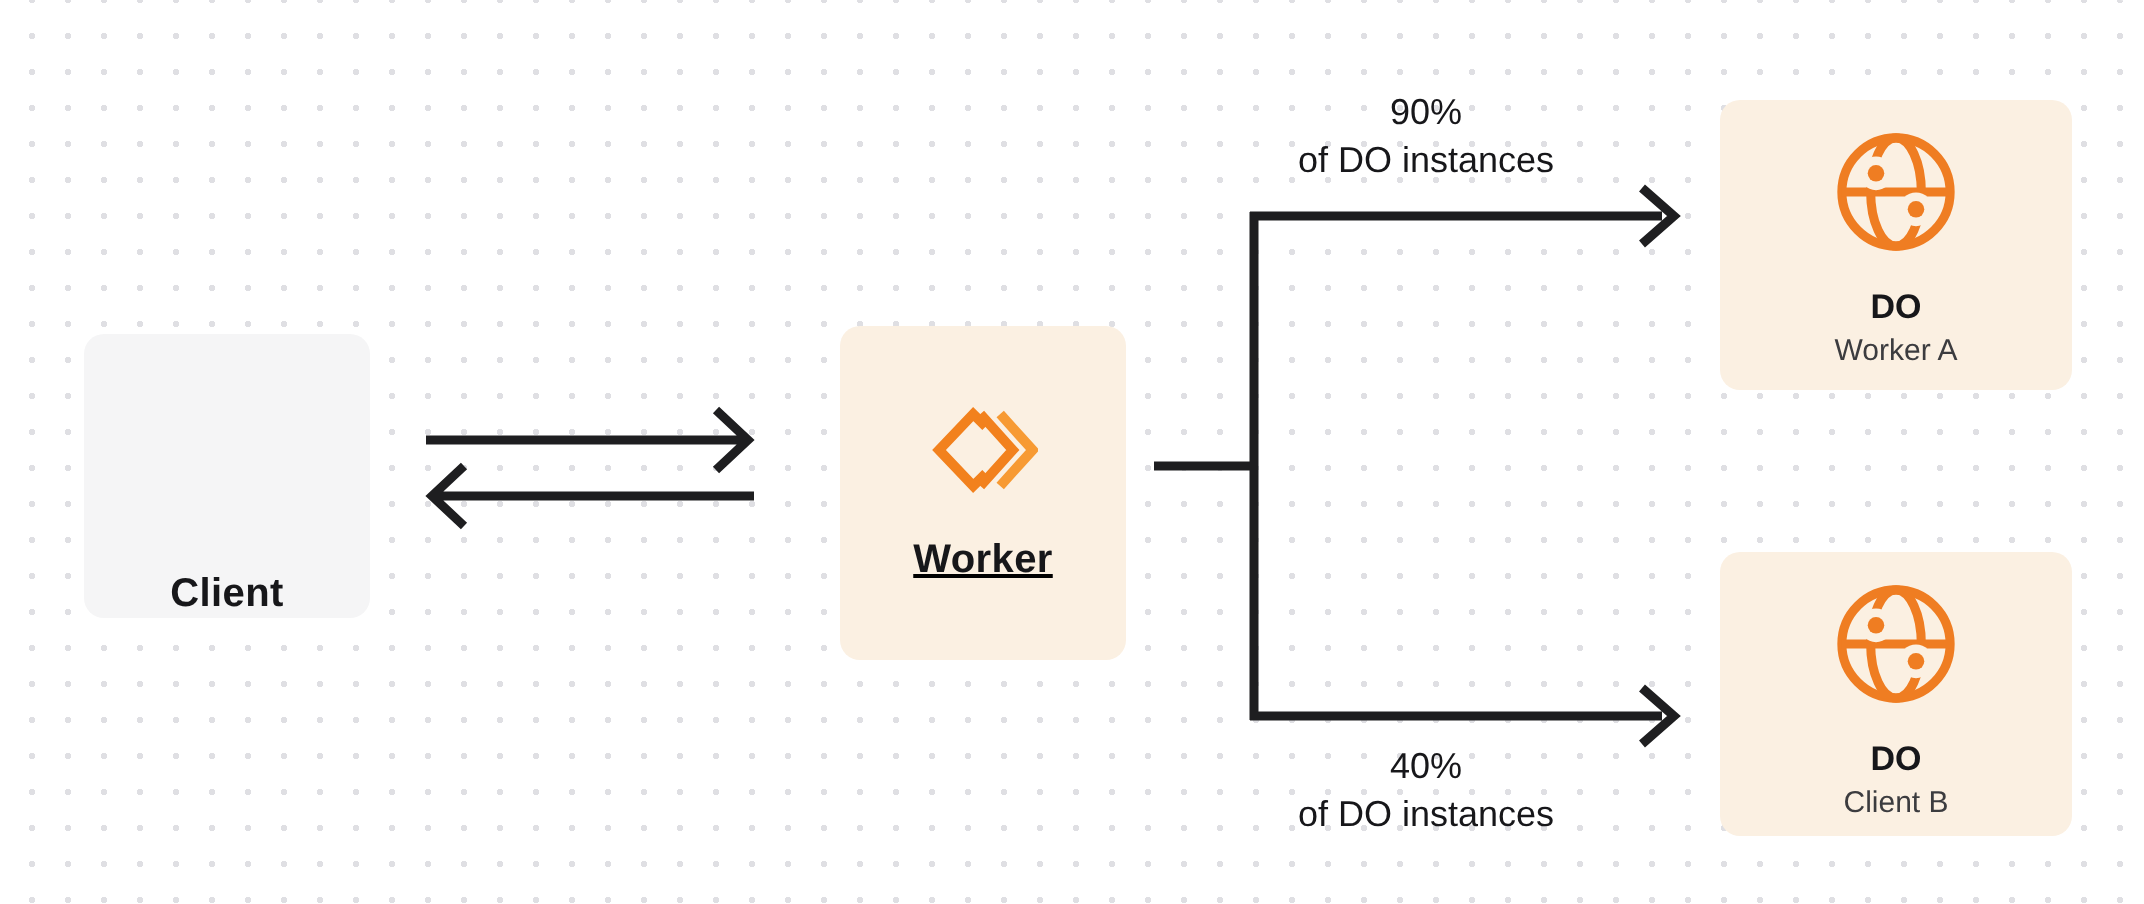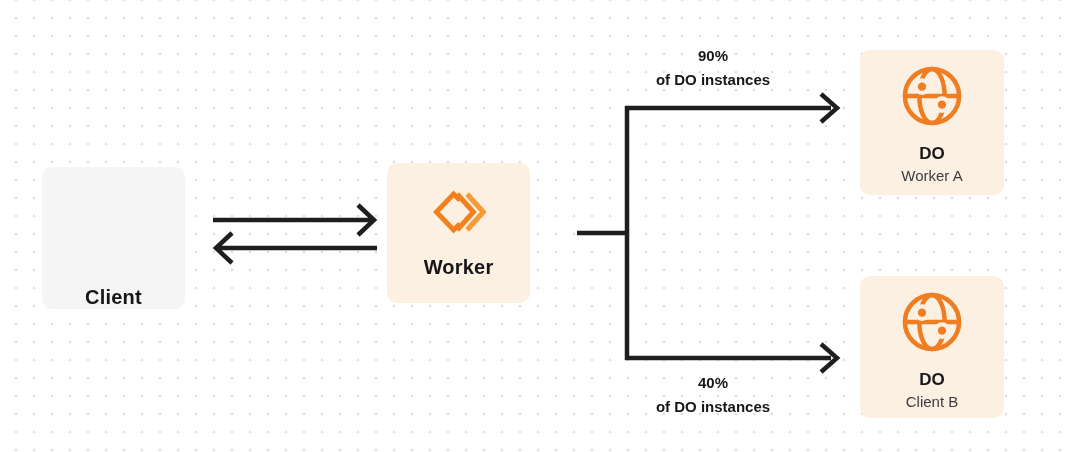--- a/index.html
+++ b/index.html
@@ -46,25 +46,26 @@
     align-items: center;
     justify-content: center;
     box-sizing: border-box;
   }
   .node-client {
     left: 42px; top: 167px; width: 143px; height: 142px;
     background: var(--gray-card);
     justify-content: flex-end;
   }
   .node-worker {
-    left: 387px; top: 163px; width: 143px; height: 140px;
+    left: 420px; top: 163px; width: 143px; height: 167px;
     background: var(--cream);
+    text-decoration: underline;
   }
   .node-do {
-    left: 860px; width: 144px;
+    left: 860px; width: 176px;
     background: var(--cream);
     justify-content: flex-start;
     padding-top: 14px;
   }
   .node-do-a { top: 50px; height: 145px; }
   .node-do-b { top: 276px; height: 142px; }
   .node-label {
     font-size: 20px;
     font-weight: 700;
     color: var(--text);
@@ -83,22 +84,22 @@
     font-weight: 400;
     color: var(--subtext);
     margin-top: 3px;
     line-height: 18px;
   }
   .edge-label {
     position: absolute;
     left: 613px;
     width: 200px;
     text-align: center;
-    font-size: 15px;
-    font-weight: 700;
+    font-size: 18px;
+    font-weight: 400;
     color: var(--text);
     line-height: 24px;
   }
   .edge-label-top { top: 44px; }
   .edge-label-bottom { top: 371px; }
 </style>
 </head>
 <body>
 
 <div class="canvas">

